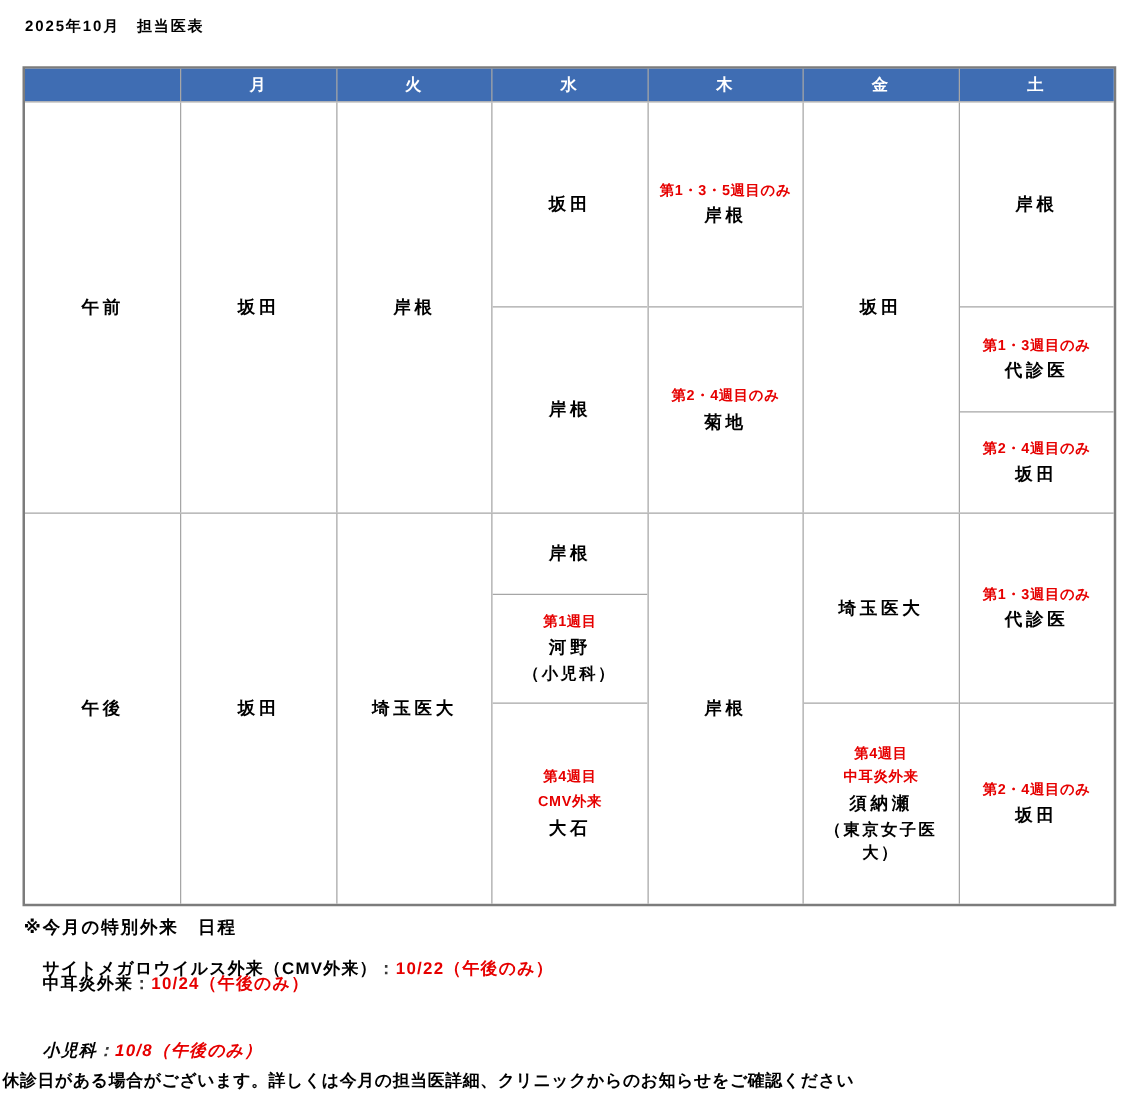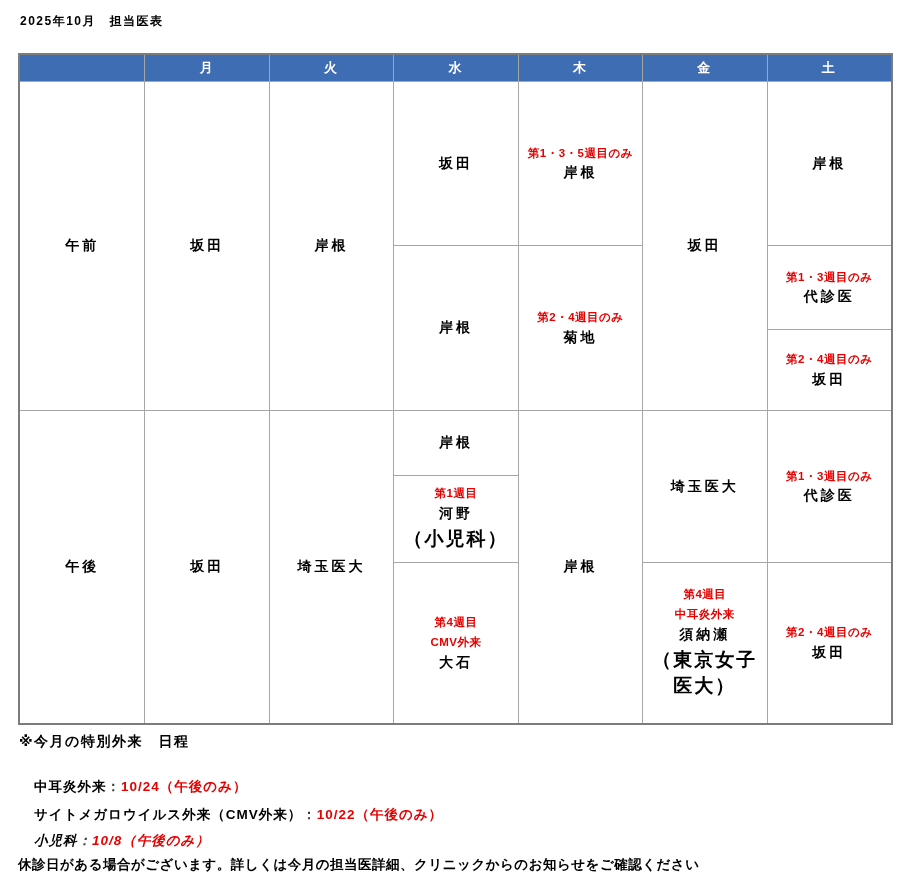--- a/index.html
+++ b/index.html
@@ -40,31 +40,31 @@
   .label-cell{justify-content:center;align-items:center;}
   .sec{
     flex:0 0 auto;display:flex;flex-direction:column;
     justify-content:center;align-items:center;gap:3px;
     box-sizing:border-box;padding:2px 0;
   }
   .sec.grow{flex:1 1 auto;}
   .sec + .sec{border-top:1px solid #a6a6a6;}
   .nm{font-size:14px;font-weight:bold;letter-spacing:3px;color:#000;text-align:center;}
   .note{font-size:11.5px;font-weight:bold;letter-spacing:0.5px;color:#e60000;text-align:left;line-height:1.45;}
-  .sub{font-size:19px;font-weight:bold;letter-spacing:2px;color:#000;text-align:center;line-height:1.4;padding:0 6px;}
+  .sub{font-size:13px;font-weight:bold;letter-spacing:2px;color:#000;text-align:center;line-height:1.4;padding:0 6px;}
   .row-label{font-size:14px;font-weight:bold;letter-spacing:3px;}
   .f-line{position:absolute;font-weight:bold;white-space:pre;}
   .f-title{left:19px;top:733px;font-size:14px;letter-spacing:1.5px;}
   .f-item{font-size:13.5px;letter-spacing:1px;left:34px;}
   .f-item .sep{color:#3a3a3a;}
   .f-item .val{color:#e60000;}
-  .f-item1{top:806px;}
+  .f-item1{top:766px;}
   .f-item2{top:778px;}
   .f-item3{top:832px;font-style:italic;}
-  .f-disclaimer{left:18px;top:856px;font-size:13.5px;letter-spacing:0.5px;}
+  .f-disclaimer{left:2px;top:856px;font-size:13.5px;letter-spacing:0.5px;}
 </style>
 </head>
 <body>
 
 <div class="page-title">2025年10月　担当医表</div>
 
 <div class="sched-table">
 
   <div class="thead">
     <div class="th"></div>

